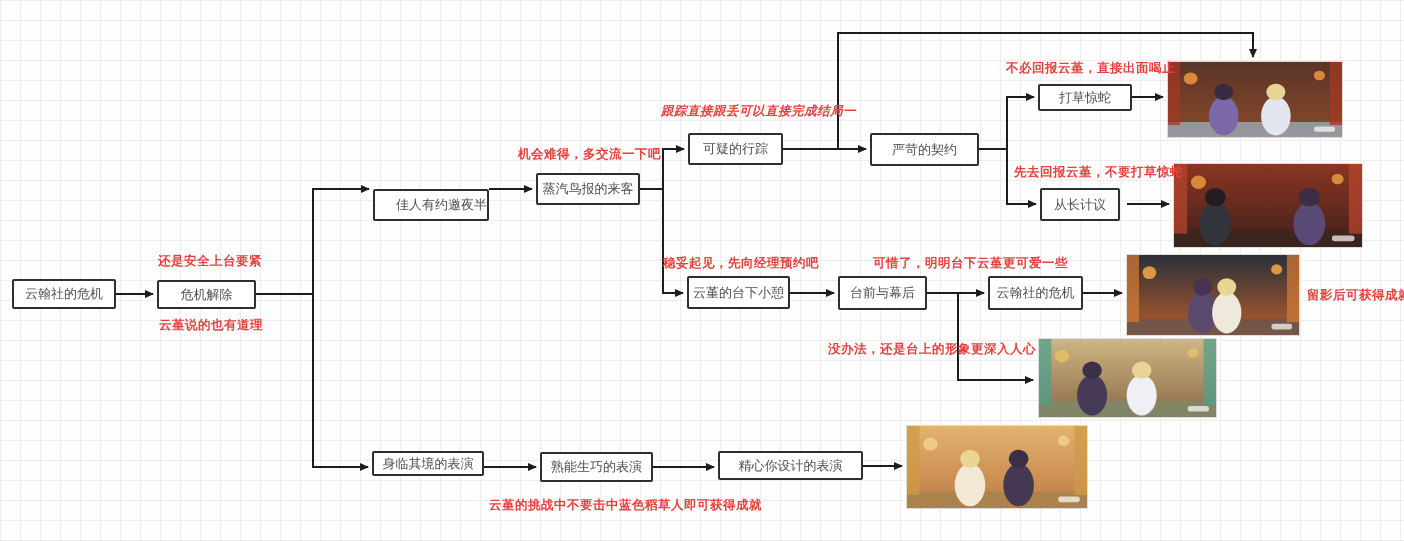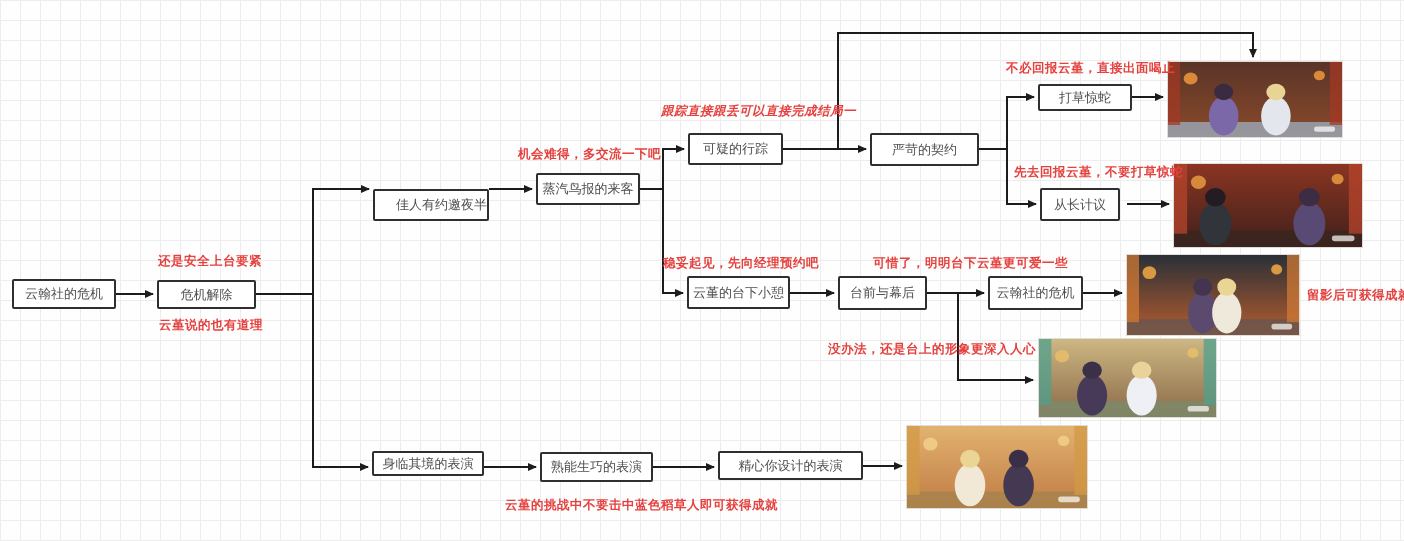--- a/index.html
+++ b/index.html
@@ -125,21 +125,21 @@
       <div class="note" style="left: 158px; top: 253px; font-family: Liberation Mono, monospace;">还是安全上台要紧</div>
       <div class="note" style="left: 159px; top: 317px;">云堇说的也有道理</div>
       <div class="note" style="left: 518px; top: 146px;">机会难得，多交流一下吧</div>
       <div class="note" style="left: 661px; top: 103px; font-style: italic;">跟踪直接跟丢可以直接完成结局一</div>
       <div class="note" style="left: 1006px; top: 60px; text-align: center;">不必回报云堇，直接出面喝止</div>
       <div class="note" style="left: 1014px; top: 164px;">先去回报云堇，不要打草惊蛇</div>
       <div class="note" style="left: 663px; top: 255px;">稳妥起见，先向经理预约吧</div>
       <div class="note" style="left: 873px; top: 255px;">可惜了，明明台下云堇更可爱一些</div>
       <div class="note" style="left: 1307px; top: 287px;">留影后可获得成就</div>
       <div class="note" style="left: 828px; top: 341px;">没办法，还是台上的形象更深入人心</div>
-      <div class="note" style="left: 489px; top: 497px; margin-left: 16px;">云堇的挑战中不要击中蓝色稻草人即可获得成就</div>
+      <div class="note" style="left: 489px; top: 497px;">云堇的挑战中不要击中蓝色稻草人即可获得成就</div>
     </div>
   <div id="shots">
       <div class="shot" style="left: 1167px; top: 61px; width: 176px; height: 77px;">
         <svg viewBox="0 0 100 50" preserveAspectRatio="none">
           <defs>
             <linearGradient id="g0" x1="0" y1="0" x2="0" y2="1">
               <stop offset="0" stop-color="#5a3428"></stop>
               <stop offset="1" stop-color="#8a4a2a"></stop>
             </linearGradient>
           </defs>

